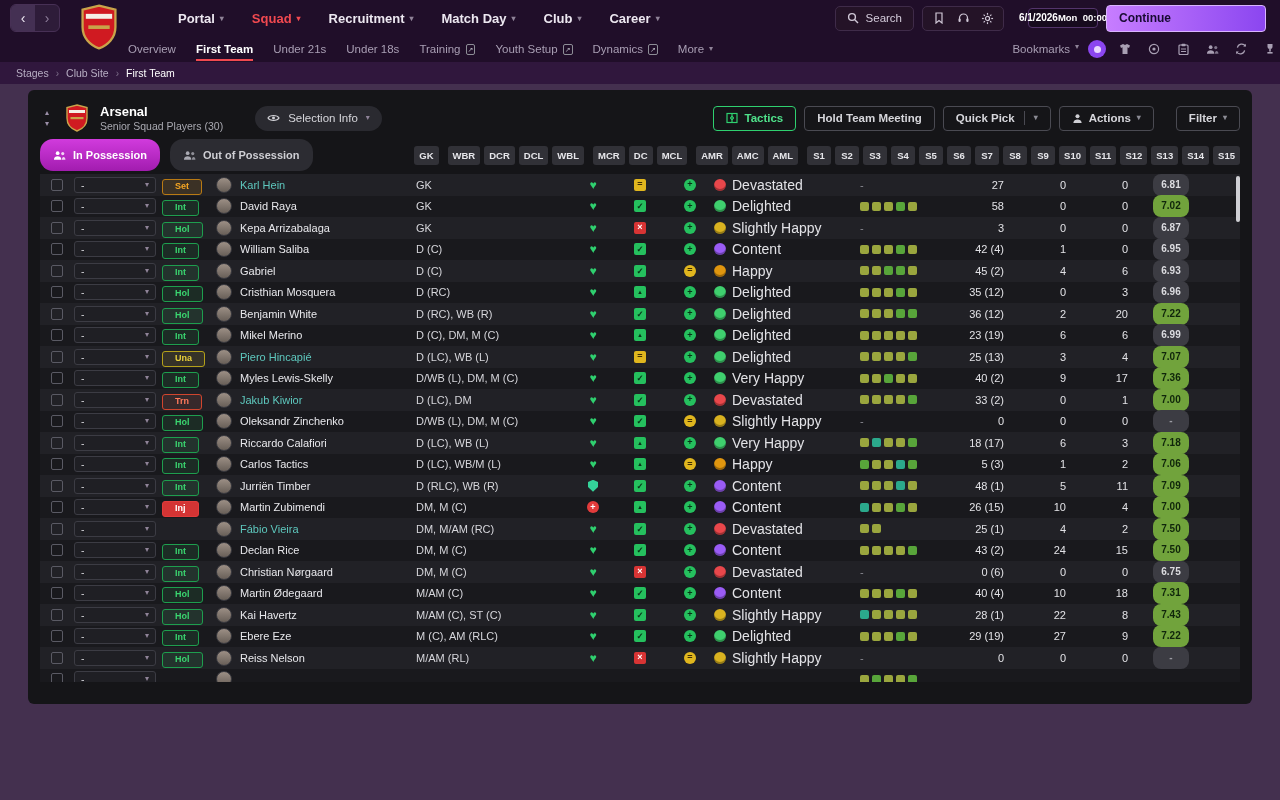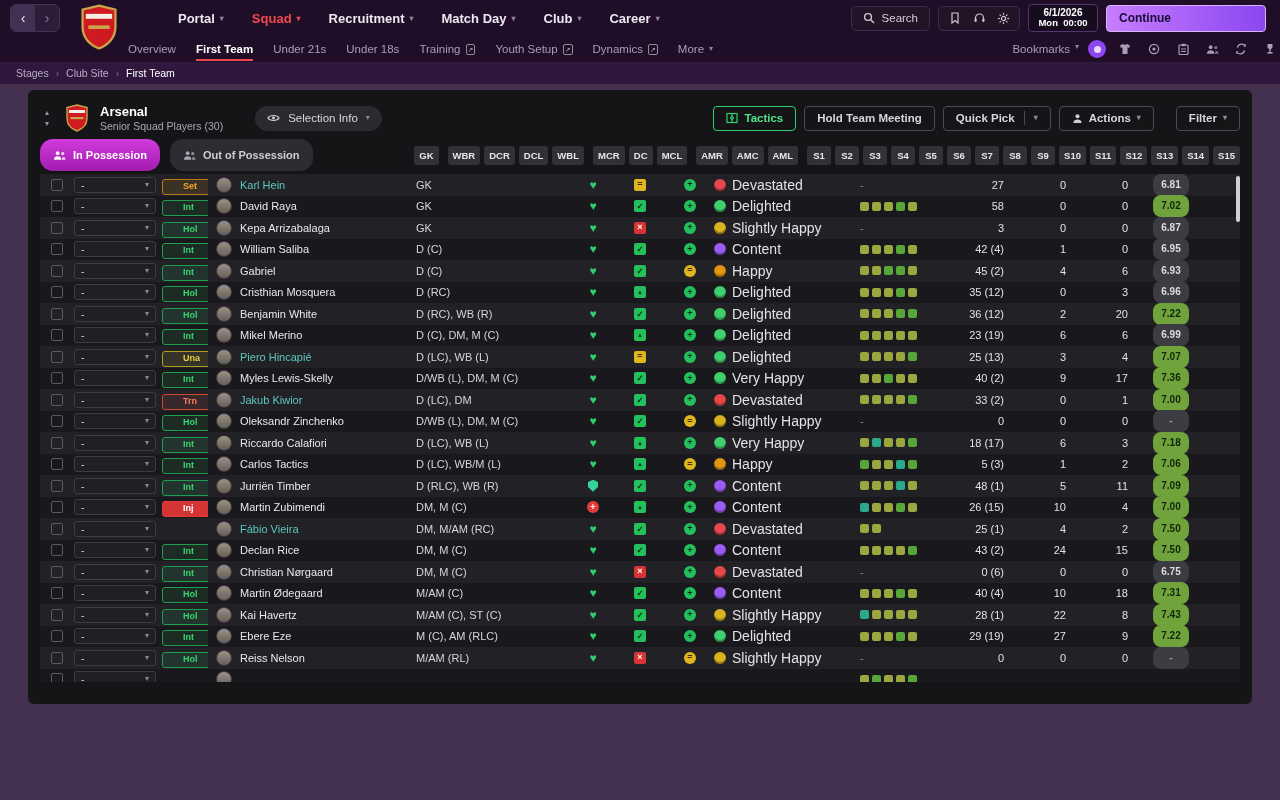--- a/index.html
+++ b/index.html
@@ -23,21 +23,21 @@
   .crest-top svg{width:46px;height:46px;}
   .menus{display:flex;gap:28px;margin-left:118px;}
   .menu-item{display:flex;align-items:center;gap:5px;font-size:13px;font-weight:700;color:#ece7f0;cursor:pointer;}
   .menu-item .chev{margin-top:2px;}
   .menu-item.active{color:var(--accent-red,#f14950);}
   .menu-item.active .chev{color:var(--accent-red,#f14950);}
   .tb-right{margin-left:auto;display:flex;align-items:center;gap:8px;}
   .search{display:flex;align-items:center;gap:7px;height:25px;padding:0 11px;border:1px solid #3f2b49;background:#241327;border-radius:5px;font-size:11.5px;color:#d4ccdb;cursor:pointer;}
   .iconpill{display:flex;align-items:center;height:25px;border:1px solid #3f2b49;background:#241327;border-radius:5px;padding:0 4px;}
   .icobtn{width:24px;height:23px;background:none;border:none;display:flex;align-items:center;justify-content:center;cursor:pointer;color:#cfc7d6;padding:0;}
-  .datebox{width:70px;height:28px;border:1px solid #53346b;background:#170b1e;border-radius:4px;display:flex;flex-direction:column;justify-content:center;align-items:center;line-height:1.15;}
+  .datebox{width:70px;height:20px;border:1px solid #53346b;background:#170b1e;border-radius:4px;display:flex;flex-direction:row;justify-content:center;align-items:center;line-height:1.15;margin-left:16px;}
   .datebox .d1{font-size:10px;font-weight:700;color:#fff;}
   .datebox .d2{font-size:9.5px;font-weight:700;color:#fff;}
   .continue{width:160px;height:27px;border:1px solid #d9b3ff;border-radius:4px;
     background:linear-gradient(90deg,var(--accent-purple-light,#c77dff),var(--accent-purple,#8b46f0));
     color:#180a33;font-size:12px;font-weight:700;cursor:pointer;text-align:left;padding:0 12px;}
   
   .row2{height:26px;display:flex;align-items:center;padding:0 0 0 128px;}
   .subnav{display:flex;gap:20px;align-items:center;}
   .sub-item{display:flex;align-items:center;gap:5px;font-size:11.5px;color:#a99fb4;cursor:pointer;height:26px;position:relative;}
   .sub-item.active{color:#fff;font-weight:700;}
@@ -87,21 +87,21 @@
   .th-r{text-align:right;padding-right:10px;}
   .th-c{text-align:center;}
   .tbody{height:508px;overflow:hidden;position:relative;}
   .trow{height:21.5px;background:#212126;}
   .trow.alt{background:#19191d;}
   .cell{overflow:hidden;white-space:nowrap;}
   .c-center{display:flex;align-items:center;justify-content:center;}
   .cb{width:12px;height:12px;border:1.5px solid #5a5a64;border-radius:2px;display:inline-block;cursor:pointer;}
   .mini-select{width:82px;height:16px;border:1px solid #3c3c44;background:#1f1f24;border-radius:3px;display:flex;align-items:center;justify-content:space-between;padding:0 6px;cursor:pointer;}
   .selval{font-size:10.5px;color:#d4d4d8;}
-  .sta{font-size:9px;font-weight:700;padding:1px 20px;border-radius:3px;border:1px solid;display:inline-block;line-height:1.3;}
+  .sta{font-size:9px;font-weight:700;padding:1px 12px;border-radius:3px;border:1px solid;display:inline-block;line-height:1.3;}
   .sta-set{color:#f5a623;border-color:#b97a14;background:rgba(245,166,35,.12);}
   .sta-int,.sta-hol{color:#3ad46f;border-color:#1e9e4e;background:rgba(58,212,111,.10);}
   .sta-una{color:#e7cf3a;border-color:#b3a01a;background:rgba(231,207,58,.10);}
   .sta-trn{color:#ff7a5c;border-color:#d0452e;background:rgba(255,122,92,.10);}
   .sta-inj{color:#fff;border-color:#e23b3b;background:#d43434;}
   .photo{width:16px;height:16px;border-radius:50%;background:linear-gradient(180deg,#9c8f85,#685f58);display:inline-block;border:1px solid #3a3a40;}
   .pname{font-size:11px;color:#e8e8ec;cursor:pointer;}
   .pname.link{color:var(--link-teal,#5ec8be);}
   .pos{font-size:11px;color:#d6d6db;}
   .con-heart{color:var(--accent-green,#2fd06f);font-size:12px;line-height:1;}

